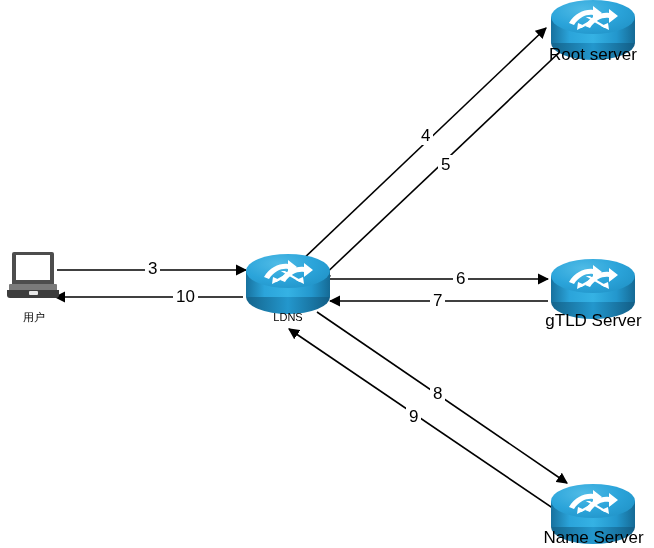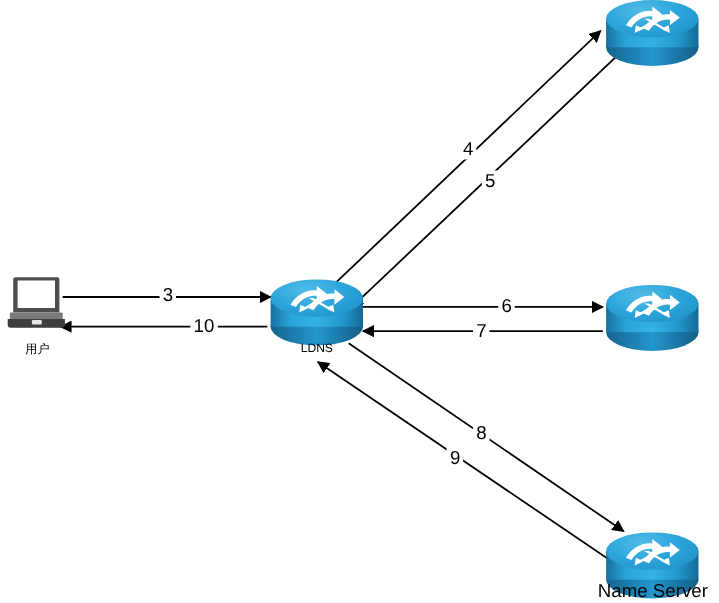--- a/index.html
+++ b/index.html
@@ -241,20 +241,21 @@
           <g fill="#ffffff">
             <path d="M26 5 L34 9 L27 12 Z"></path>
             <path d="M58 5 L50 9 L57 12 Z"></path>
             <path d="M26 25 L34 21 L27 18 Z"></path>
             <path d="M58 25 L50 21 L57 18 Z"></path>
           </g>
         </svg>
       </div>
     </div>
   </div>
+  <div class="node-label label-big" style="left:533px; top:45px; width:120px;">Root server</div>
 
   <div class="node" style="left:551px; top:259px;">
     <div class="router-icon">
       <div class="bottom"></div>
       <div class="body"></div>
       <div class="top"></div>
       <svg class="glyph-top" viewBox="0 0 84 32" xmlns="http://www.w3.org/2000/svg">
         <path d="M18 22 C24 12, 34 8, 42 9 L42 5 L51 12 L42 19 L42 14 C36 13, 28 16, 23 24 Z" fill="#ffffff"></path>
         <path d="M34 25 C40 15, 50 11, 58 12 L58 8 L67 15 L58 22 L58 17 C52 16, 44 19, 39 27 Z" fill="#ffffff"></path>
       </svg>
@@ -267,20 +268,21 @@
           <g fill="#ffffff">
             <path d="M26 5 L34 9 L27 12 Z"></path>
             <path d="M58 5 L50 9 L57 12 Z"></path>
             <path d="M26 25 L34 21 L27 18 Z"></path>
             <path d="M58 25 L50 21 L57 18 Z"></path>
           </g>
         </svg>
       </div>
     </div>
   </div>
+  <div class="node-label label-big" style="left:533px; top:311px; width:121px;">gTLD Server</div>
 
   <div class="node" style="left:551px; top:484px;">
     <div class="router-icon">
       <div class="bottom"></div>
       <div class="body"></div>
       <div class="top"></div>
       <svg class="glyph-top" viewBox="0 0 84 32" xmlns="http://www.w3.org/2000/svg">
         <path d="M18 22 C24 12, 34 8, 42 9 L42 5 L51 12 L42 19 L42 14 C36 13, 28 16, 23 24 Z" fill="#ffffff"></path>
         <path d="M34 25 C40 15, 50 11, 58 12 L58 8 L67 15 L58 22 L58 17 C52 16, 44 19, 39 27 Z" fill="#ffffff"></path>
       </svg>

